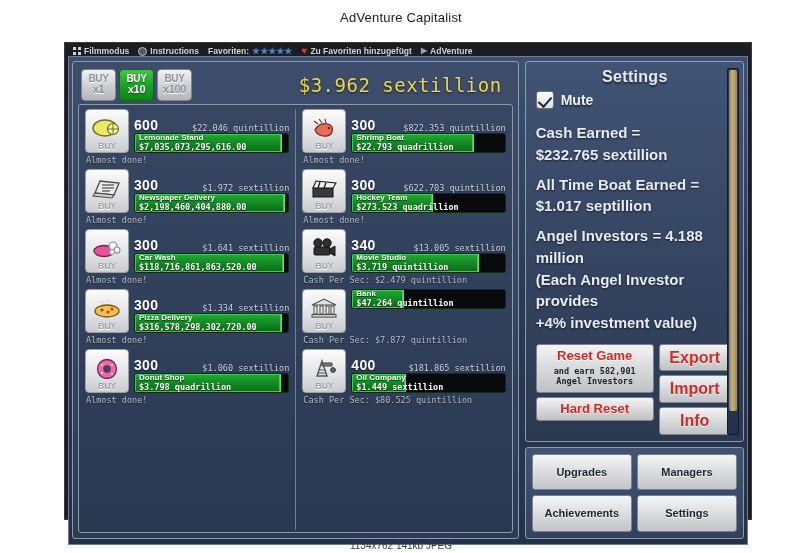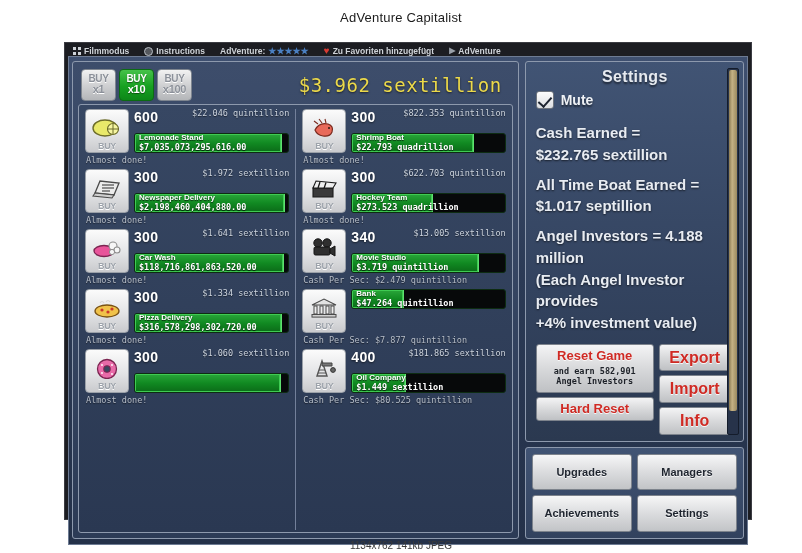--- a/index.html
+++ b/index.html
@@ -36,21 +36,21 @@
     background: #1c1d22;
     border: 1px solid #3b3c42;
     padding: 3px;
     display: flex; flex-direction: column;
   }
 
   
   .toolbar {
     height: 19px;
     display: flex; align-items: center;
-    gap: 15px;
+    gap: 9px;
     padding: 0 5px;
     color: #cfd3d8;
     font-size: 8.5px;
     font-weight: bold;
     white-space: nowrap;
   }
   .toolbar .tb-item { display: flex; align-items: center; gap: 3px; cursor: pointer; }
   .ico { display: inline-block; line-height: 1; }
   .ico-film { width: 8px; height: 8px; position: relative; }
   .ico-film i {
@@ -158,21 +158,21 @@
     text-align: center;
     font-size: 9px; font-weight: bold;
     color: #9da3ab;
     text-shadow: 0 1px 0 #fff;
     letter-spacing: -.3px;
   }
   .biz-icon svg { display: block; margin-top: -6px; }
 
   .biz-right { flex: 1; min-width: 0; }
   .biz-numline {
-    display: flex; align-items: flex-start; justify-content: space-between;
+    display: flex; align-items: flex-end; justify-content: space-between;
     gap: 4px; height: 24px;
   }
   .biz-count {
     font-size: 14px; font-weight: bold; color: #ffffff;
     text-shadow: 0 1px 2px rgba(0,0,0,.55);
     letter-spacing: .3px;
   }
   .biz-cost {
     font-family: "DejaVu Sans Mono", monospace;
     font-size: 8.5px; color: #cdd4de;
@@ -357,21 +357,21 @@
             <i></i>
             <i></i>
           </span>
         <span>Filmmodus</span>
       </div>
       <div class="tb-item">
         <span class="ico ico-circle"></span>
         <span>Instructions</span>
       </div>
       <div class="tb-item">
-        <span>AdVenture:</span>
+        <span>Favoriten:</span>
         <span class="stars">★★★★★</span>
       </div>
       <div class="tb-item">
         <span class="ico ico-heart">♥</span>
         <span>Zu Favoriten hinzugefügt</span>
       </div>
       <div class="tb-item">
         <span class="ico ico-play">▶</span>
         <span>AdVenture</span>
       </div>
@@ -527,20 +527,24 @@
                   </svg>
                   <span class="buylabel">BUY</span>
                 </div>
                 <div class="biz-right">
                   <div class="biz-numline">
                     <span class="biz-count">300</span>
                     <span class="biz-cost">$1.060 sextillion</span>
                   </div>
                   <div class="biz-bar">
                     <div class="fill" style="width: 95%;"></div>
+                    <div class="bartext">
+                      <span class="bname">Donut Shop</span>
+                      <span class="bval">$3.798 quadrillion</span>
+                    </div>
                   </div>
                 </div>
               </div>
               <div class="biz-status">Almost done!</div>
             </div>
 
           </div>
 
           <div class="biz-col right">
 

